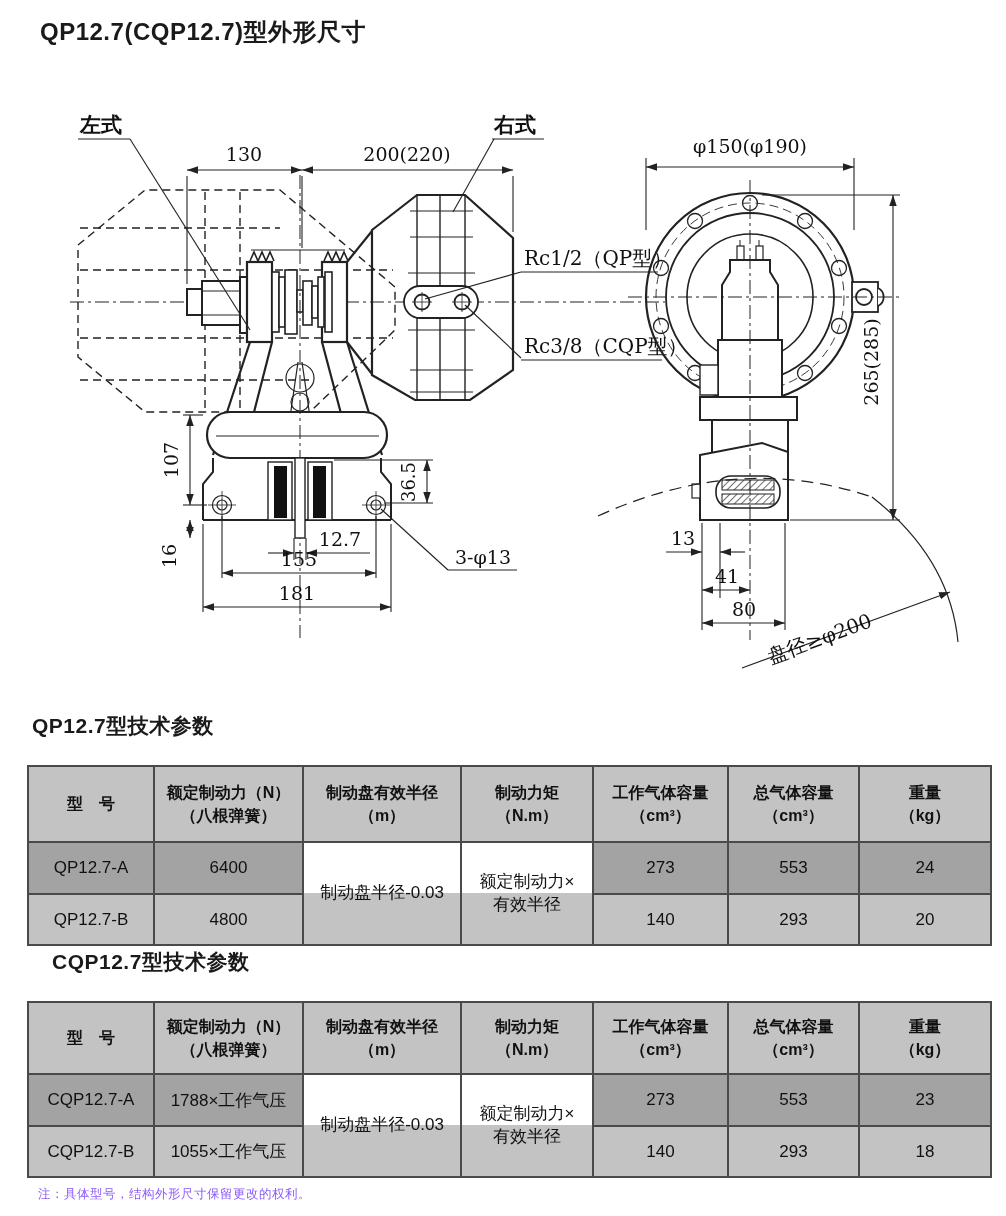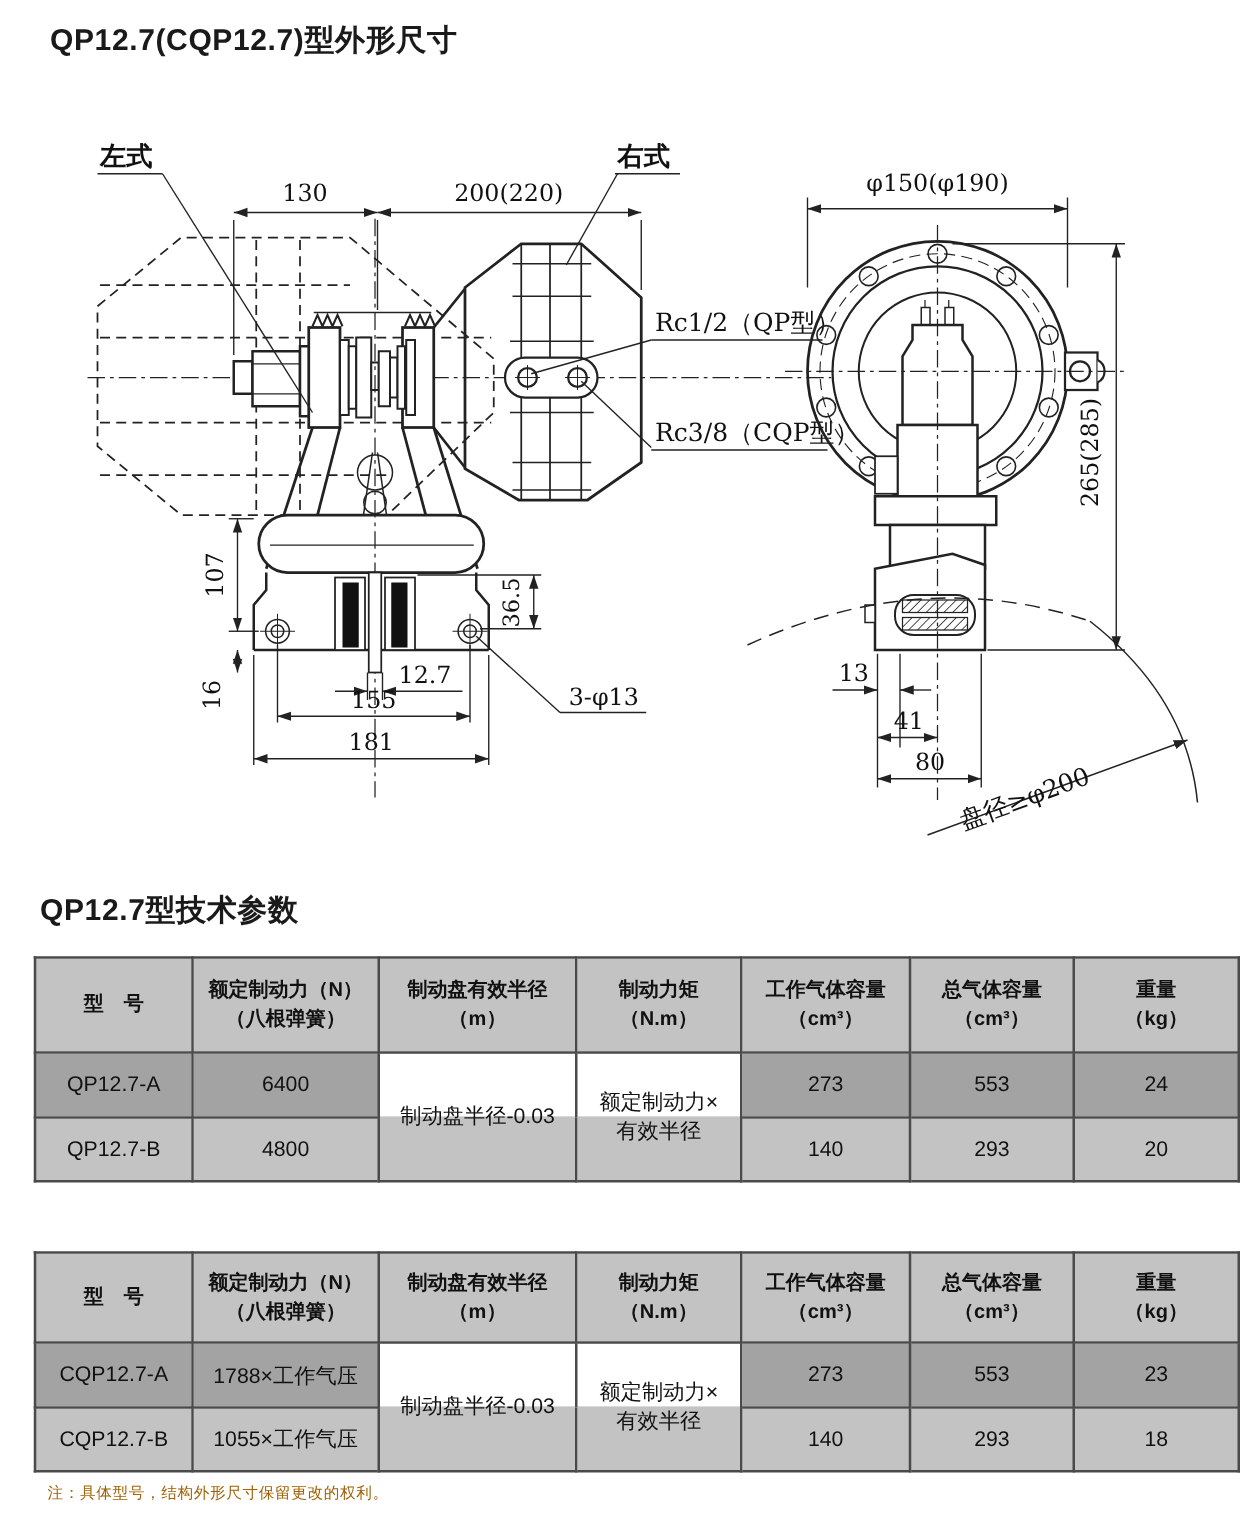--- a/index.html
+++ b/index.html
@@ -1,38 +1,38 @@
 <!DOCTYPE html>
 <html><head>
 <meta charset="utf-8">
 <style>
   html,body{margin:0;padding:0;background:#ffffff;}
   .page{position:relative;width:1006px;height:1216px;background:#fff;overflow:hidden;
         font-family:"Liberation Sans",sans-serif;color:#1a1a1a;}
   .main-title{position:absolute;top:16px;left:40px;font-size:24px;font-weight:700;letter-spacing:.5px;}
   .drawing-caption{position:absolute;top:662px;left:255px;width:470px;text-align:center;
         font-size:17px;font-weight:600;color:#2b2b2b;letter-spacing:1px;}
-  .section-title{position:absolute;font-size:24px;font-weight:700;letter-spacing:.5px;}
+  .section-title{position:absolute;font-size:21px;font-weight:700;letter-spacing:.5px;}
   .sec-qp{top:712px;left:32px;}
   .sec-cqp{top:948px;left:52px;}
   .ptable{position:absolute;left:27px;width:963px;border-collapse:collapse;table-layout:fixed;}
   .ptable th,.ptable td{border:2px solid #4a4a4a;text-align:center;vertical-align:middle;
         padding:2px 4px;overflow:hidden;}
   .ptable th{background:#c3c3c3;font-size:16px;font-weight:700;color:#111;}
   .ptable th .hl{line-height:1.45;}
   .t-qp{top:765px;}
   .t-cqp{top:1001px;}
   .hrow1{height:76px;}
   .hrow2{height:72px;}
   .drow td{font-size:17px;color:#111;}
   .rowA td{background:#a3a3a3;height:46px;}
   .rowB td{background:#c3c3c3;height:45px;}
   .mergecell{background:linear-gradient(to bottom,#ffffff 50%,#c3c3c3 50%) !important;
         font-size:17px;line-height:1.35;}
-  .note{position:absolute;top:1186px;left:38px;font-size:12.5px;color:#a16207;letter-spacing:.5px;}
+  .note{position:absolute;top:1186px;left:38px;font-size:12.5px;color:#8b5cf6;letter-spacing:.5px;}
   svg text{fill:#111;}
   .dimtxt{font-family:"DejaVu Serif","Liberation Serif",serif;font-size:19px;}
   .dimtxt-s{font-family:"DejaVu Serif","Liberation Serif",serif;font-size:18px;}
   .cnlabel{font-family:"Liberation Sans",sans-serif;font-size:21px;font-weight:700;}
   .rclabel{font-family:"DejaVu Serif","Liberation Serif",serif;font-size:20px;}
 </style>
 </head>
 <body>
 
 <div class="page">
@@ -379,20 +379,21 @@
       <tr class="drow rowB">
         <td>QP12.7-B</td>
         <td>4800</td>
         <td>140</td>
         <td>293</td>
         <td>20</td>
       </tr>
     </tbody>
   </table>
 
+  <div class="section-title sec-cqp">CQP12.7型技术参数</div>
 
   <table class="ptable t-cqp">
     <colgroup>
       <col style="width:126px">
         <col style="width:149px">
         <col style="width:158px">
       <col style="width:132px">
         <col style="width:135px">
         <col style="width:131px">
         <col style="width:132px">

